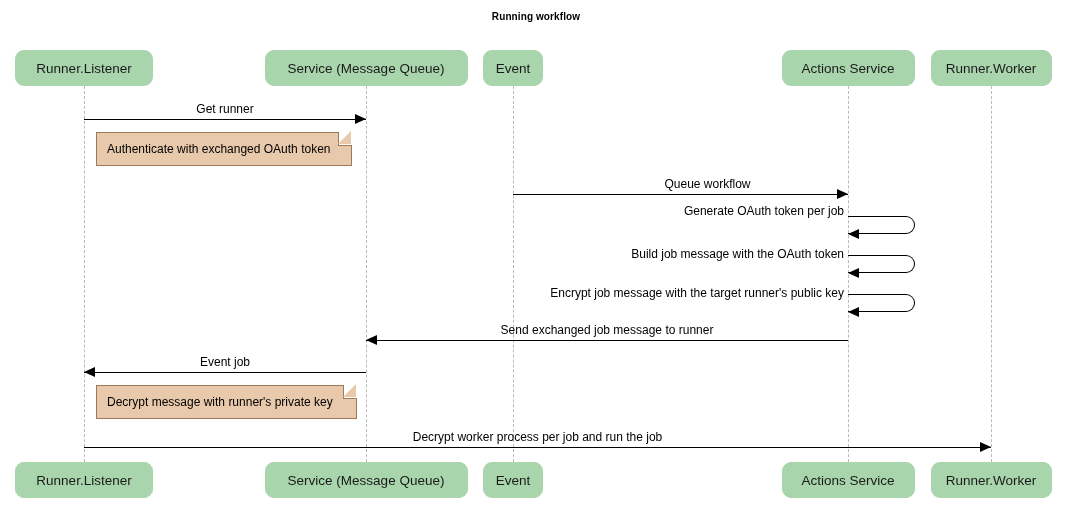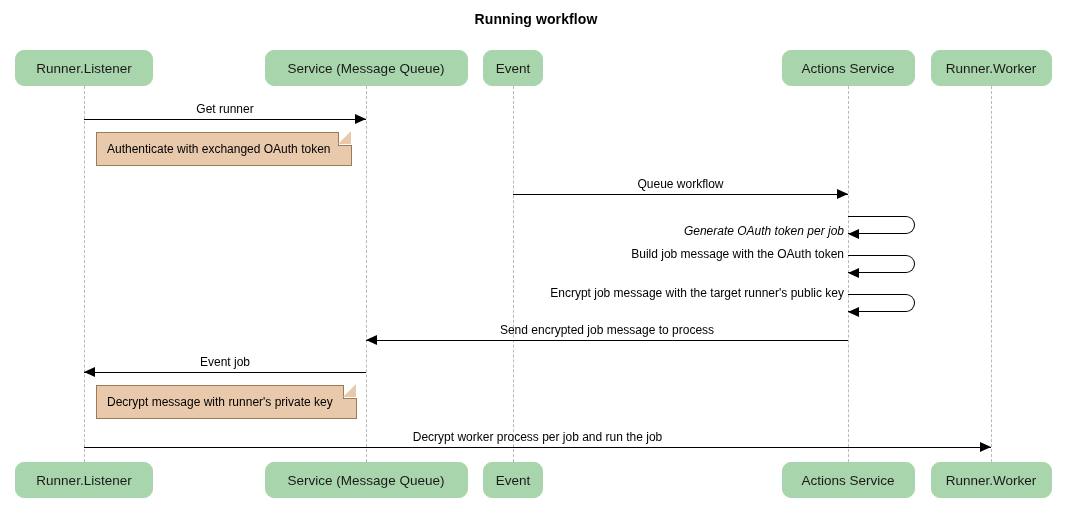--- a/index.html
+++ b/index.html
@@ -16,21 +16,21 @@
     height: 523px;
     background: #ffffff;
     overflow: hidden;
   }
   .diagram-title {
     position: absolute;
     left: 0;
     right: 0;
     top: 11px;
     text-align: center;
-    font-size: 14px;
+    font-size: 10px;
     font-weight: bold;
     color: #000000;
     letter-spacing: 0.1px;
   }
   .actor-box {
     position: absolute;
     box-sizing: border-box;
     height: 36px;
     background: #a8d5ac;
     border: 1px solid #a8d5ac;
@@ -162,35 +162,35 @@
       <div class="actor-box" style="left: 930.5px; top: 462px; width: 121px;">
         <span>Runner.Worker</span>
       </div>
     </div>
   <div id="messages">
       <div class="msg-line" style="left: 84px; top: 119px; width: 282px;"></div>
       <div class="arrowhead right" style="top: 114.3px; left: 355px;"></div>
       <div class="msg-label" style="left: 84px; width: 282px; top: 102px;">Get runner</div>
       <div class="msg-line" style="left: 513px; top: 194px; width: 335px;"></div>
       <div class="arrowhead right" style="top: 189.3px; left: 837px;"></div>
-      <div class="msg-label" style="left: 513px; width: 335px; top: 177px;">Queue workflow</div>
+      <div class="msg-label" style="left: 540px; width: 335px; top: 177px;">Queue workflow</div>
       <div class="msg-line" style="left: 366px; top: 340px; width: 482px;"></div>
       <div class="arrowhead left" style="top: 335.3px; left: 366px;"></div>
-      <div class="msg-label" style="left: 366px; width: 482px; top: 323px;">Send encrypted job message to process</div>
+      <div class="msg-label" style="left: 366px; width: 482px; top: 323px;">Send exchanged job message to runner</div>
       <div class="msg-line" style="left: 84px; top: 372px; width: 282px;"></div>
       <div class="arrowhead left" style="top: 367.3px; left: 84px;"></div>
       <div class="msg-label" style="left: 84px; width: 282px; top: 355px;">Event job</div>
       <div class="msg-line" style="left: 84px; top: 447px; width: 907px;"></div>
       <div class="arrowhead right" style="top: 442.3px; left: 980px;"></div>
       <div class="msg-label" style="left: 84px; width: 907px; top: 430px;">Decrypt worker process per job and run the job</div>
     </div>
   <div id="self-messages">
       <div class="self-loop" style="left: 848px; top: 216px; width: 67px; height: 18px;"></div>
       <div class="arrowhead left" style="left: 848px; top: 228.7px;"></div>
-      <div class="msg-label" style="right: 228px; top: 224px; text-align: left; font-style: italic;">Generate OAuth token per job</div>
+      <div class="msg-label" style="right: 228px; top: 204px; text-align: left;">Generate OAuth token per job</div>
       <div class="self-loop" style="left: 848px; top: 255px; width: 67px; height: 18px;"></div>
       <div class="arrowhead left" style="left: 848px; top: 267.7px;"></div>
       <div class="msg-label" style="right: 228px; top: 247px; text-align: right;">Build job message with the OAuth token</div>
       <div class="self-loop" style="left: 848px; top: 294px; width: 67px; height: 18px;"></div>
       <div class="arrowhead left" style="left: 848px; top: 306.7px;"></div>
       <div class="msg-label" style="right: 228px; top: 286px; text-align: center;">Encrypt job message with the target runner's public key</div>
     </div>
   <div id="notes">
       <div class="note" style="left: 96px; top: 132px; width: 256px; height: 34px;">
         <span>Authenticate with exchanged OAuth token</span>

